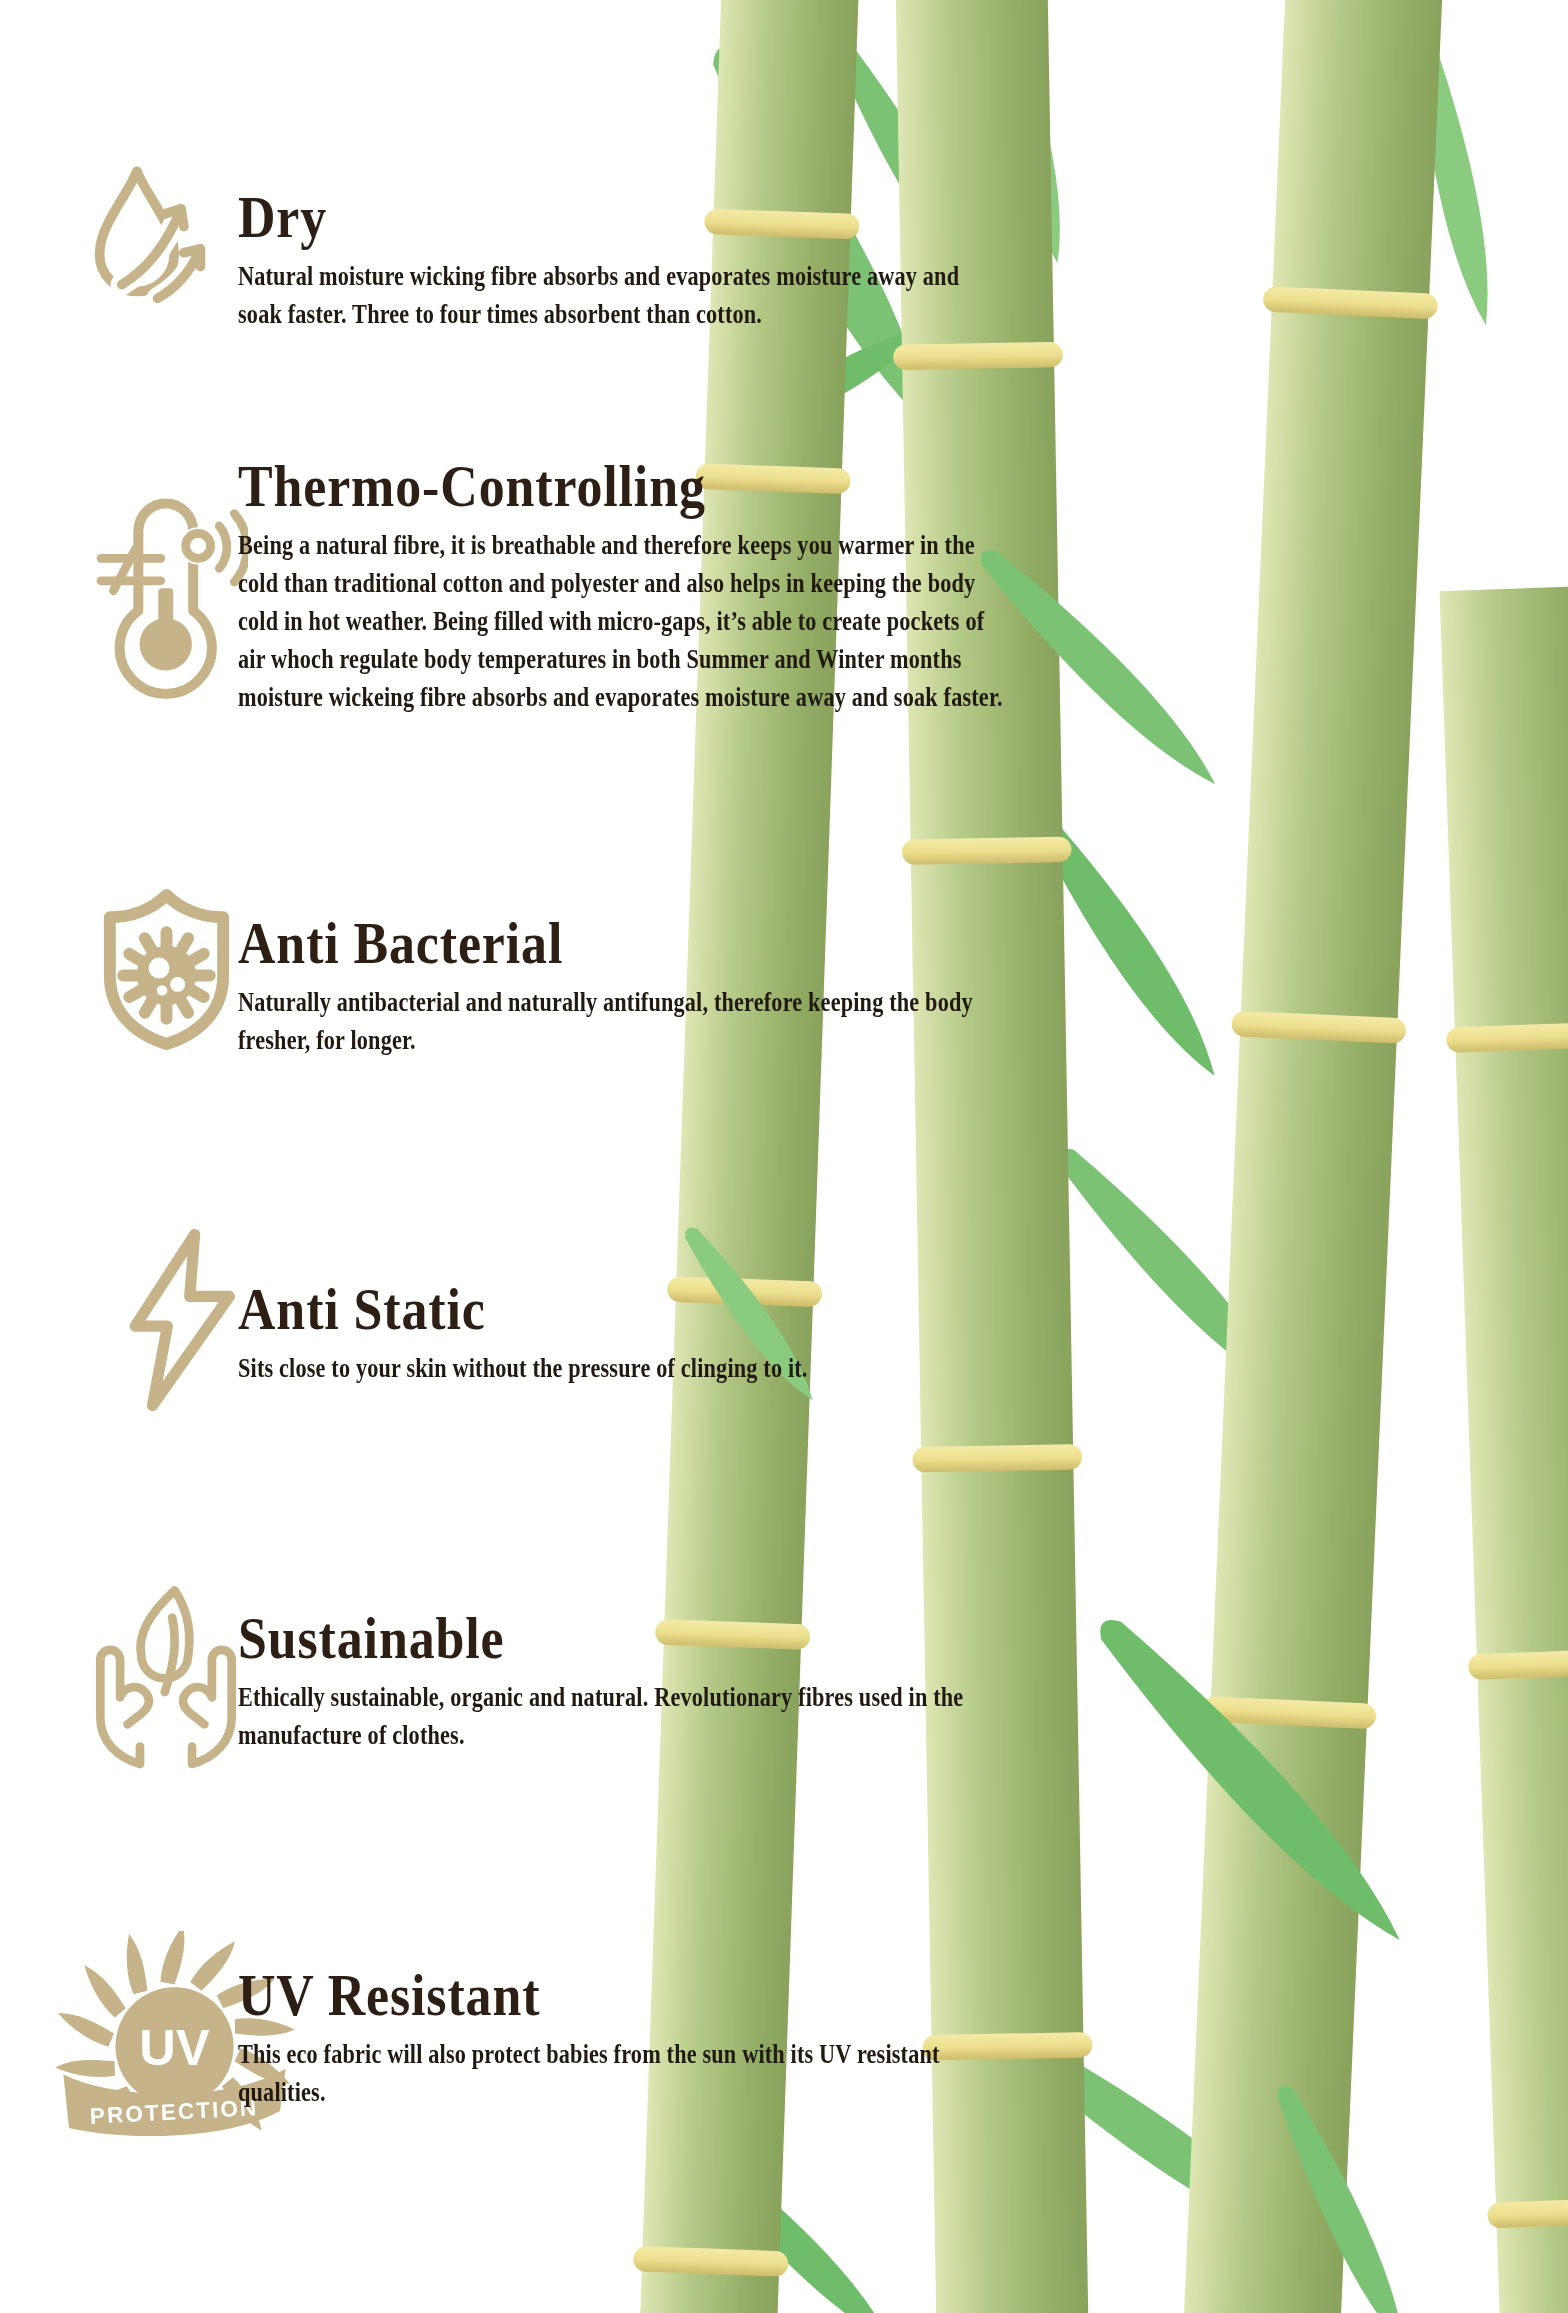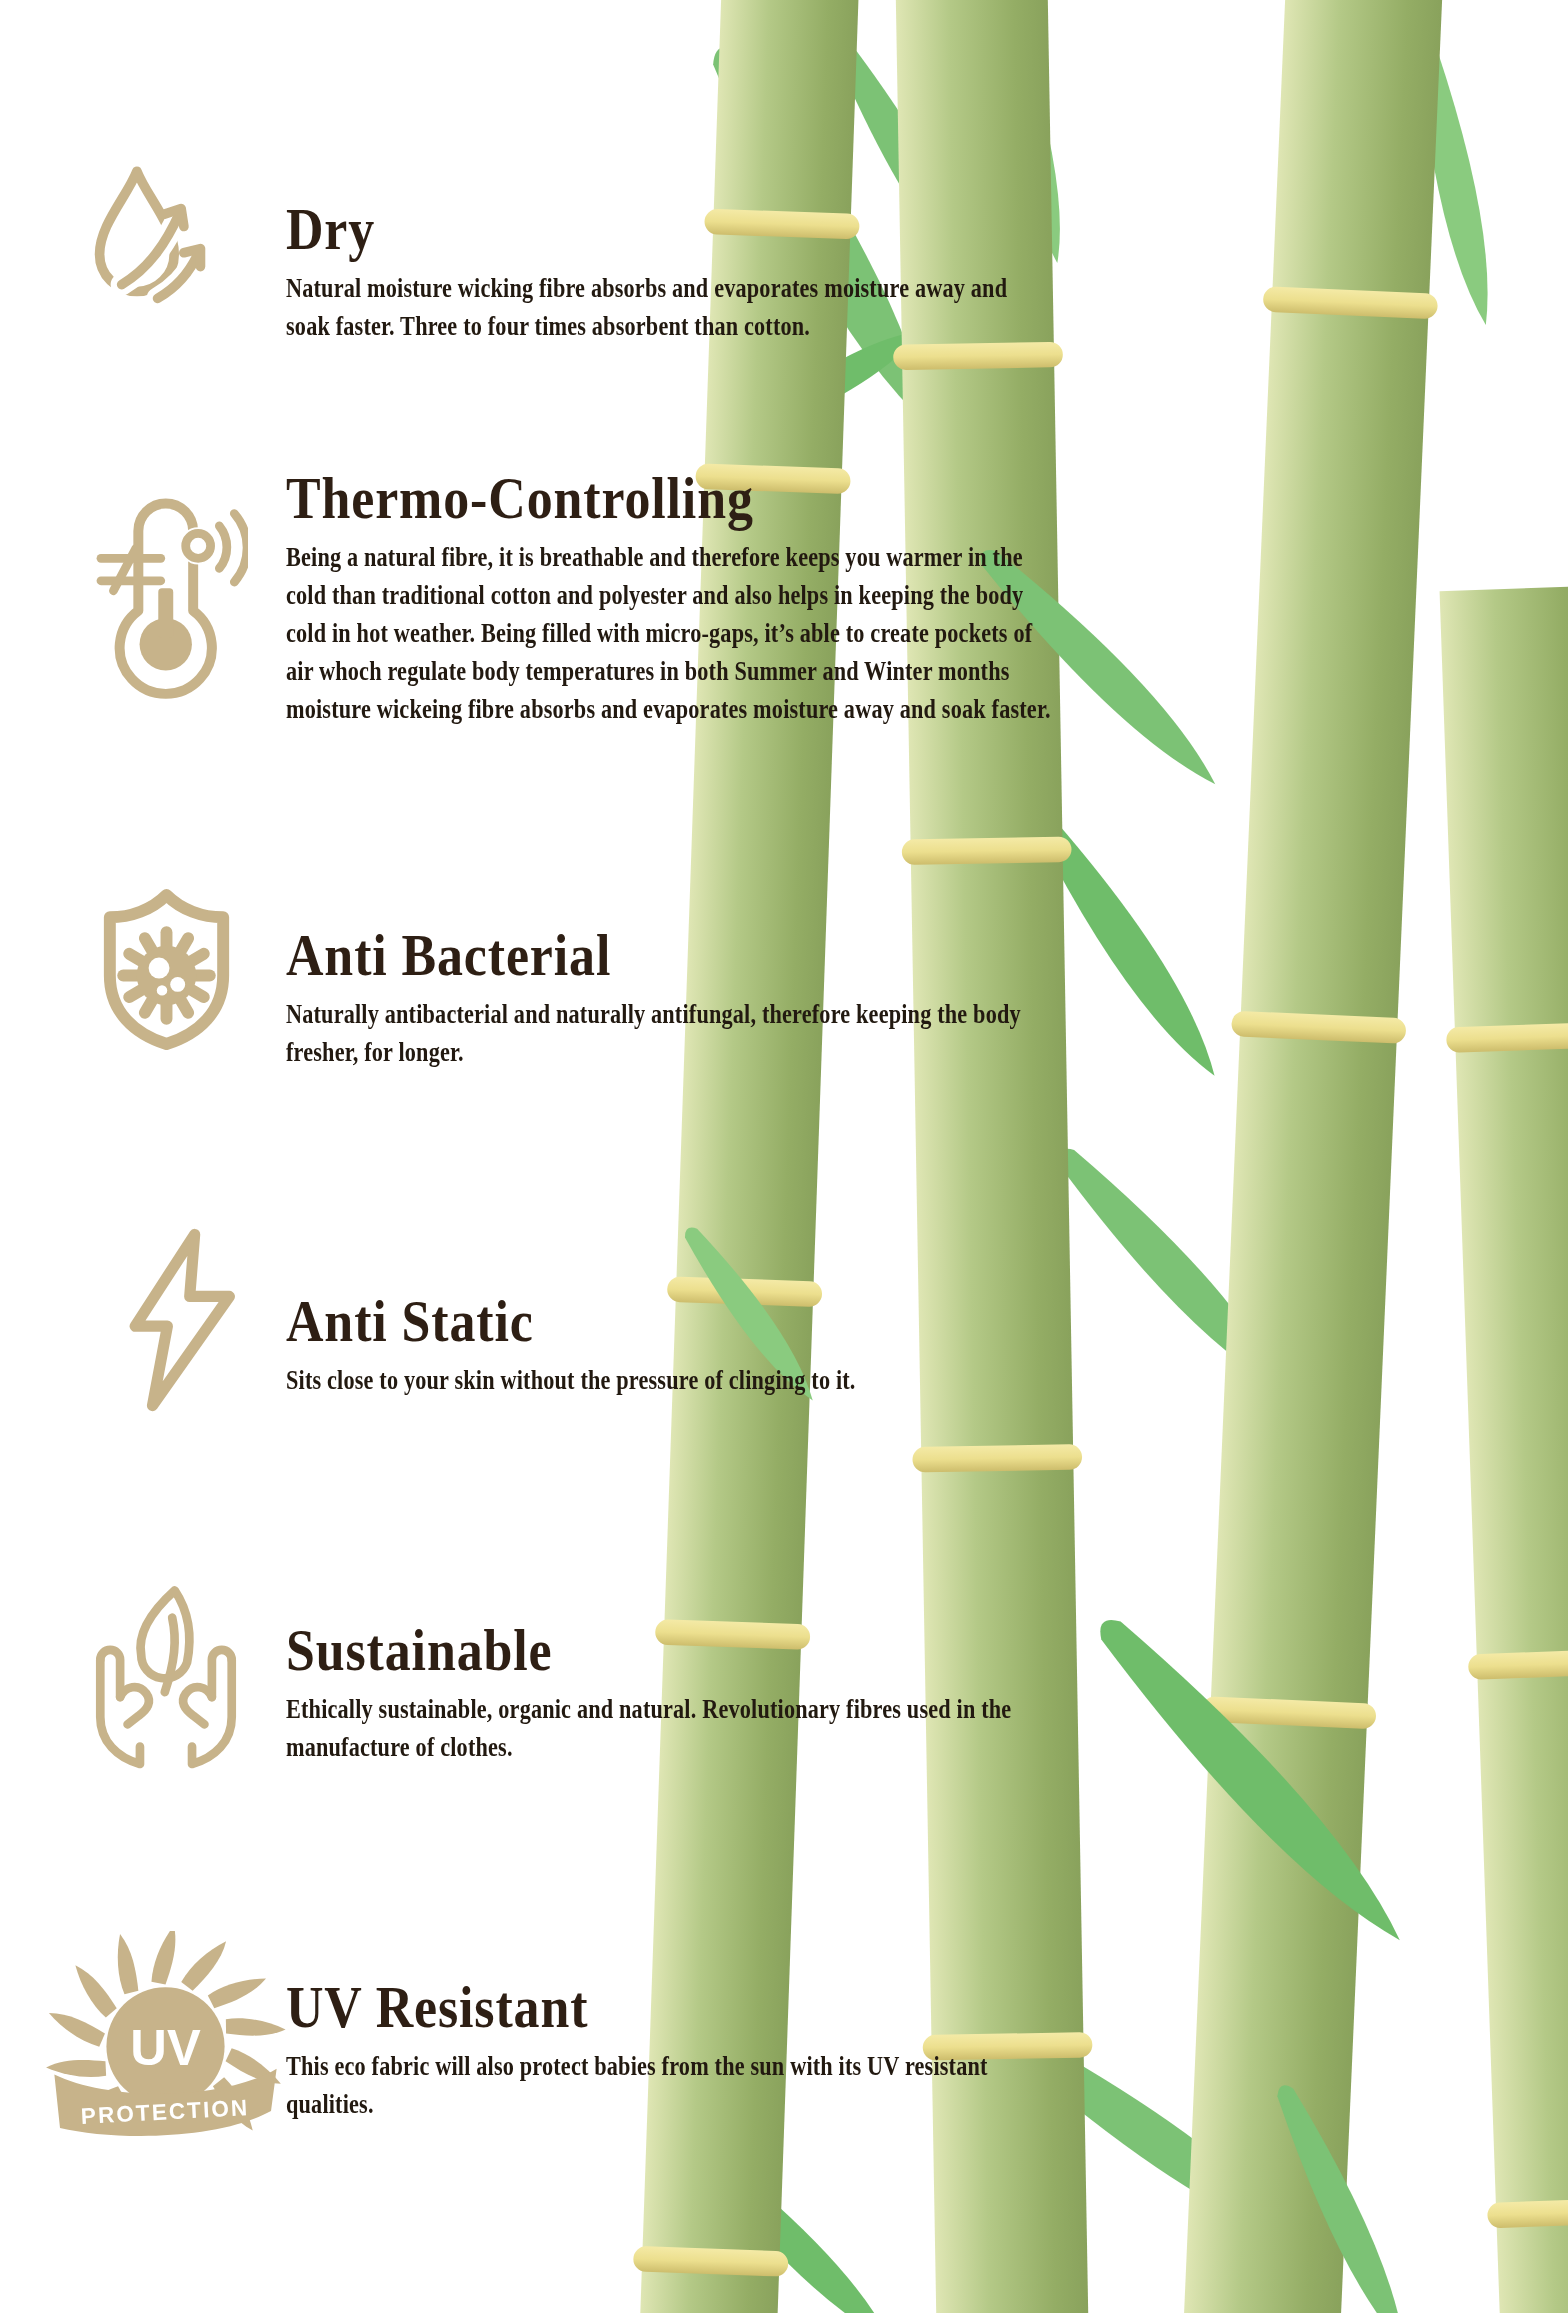--- a/index.html
+++ b/index.html
@@ -12,40 +12,40 @@
   #page{position:relative;width:1568px;height:2313px;background:var(--c-background);
         overflow:hidden;font-family:"Liberation Serif","DejaVu Serif",serif;}
   
   #bamboo{position:absolute;left:568px;top:0;width:1000px;height:2313px;z-index:0;}
   .leaf1{fill:var(--c-leaf-green);}
   .leaf2{fill:var(--c-leaf-green-dark);}
   .leaf3{fill:var(--c-leaf-green-light);}
   
   .section{position:absolute;left:0;width:1098px;z-index:2;}
   .icon-slot{position:absolute;}
-  .content{position:absolute;left:238px;top:16px;width:941px;margin-left:48px;}
+  .content{position:absolute;left:238px;top:4px;width:941px;}
   .title{margin:0;font-size:59px;font-weight:700;color:var(--c-title);line-height:1.0;
          transform:scaleX(.88);transform-origin:left top;white-space:nowrap;letter-spacing:1px;}
   .body{margin:9.8px 0 0;font-size:26.5px;font-weight:700;color:var(--c-body);line-height:38px;
         width:912px;transform:scaleX(.84);transform-origin:left top;letter-spacing:0.2px;}
   
   .st{stroke:var(--c-icon);fill:none;stroke-width:8;stroke-linecap:round;stroke-linejoin:round;}
   .st7{stroke:var(--c-icon);fill:none;stroke-width:7;stroke-linecap:round;stroke-linejoin:round;}
   .st9{stroke:var(--c-icon);fill:none;stroke-width:9;stroke-linecap:round;stroke-linejoin:round;}
   .fl{fill:var(--c-icon);}
   .wh{fill:#ffffff;}
   .whs{stroke:#ffffff;fill:none;stroke-width:16;stroke-linecap:round;}
   .badge-text{fill:#ffffff;font-family:"Liberation Sans","DejaVu Sans",sans-serif;font-weight:bold;}
   
   #sec-dry{top:184px;}           #sec-dry .icon-slot{left:83px;top:-21.6px;}
   #sec-thermo{top:453px;}        #sec-thermo .icon-slot{left:86px;top:23.5px;}
   #sec-bact{top:910px;}          #sec-bact .icon-slot{left:88px;top:-24.5px;}
   #sec-static{top:1276px;}       #sec-static .icon-slot{left:110px;top:-49px;}
   #sec-sust{top:1605px;}         #sec-sust .icon-slot{left:73px;top:-37px;}
-  #sec-uv{top:1962px;}           #sec-uv .icon-slot{left:43px;top:-31px;}
+  #sec-uv{top:1962px;}           #sec-uv .icon-slot{left:52px;top:-31px;}
 </style>
 </head>
 <body>
 
 <div id="page">
 
   <svg id="bamboo" viewBox="0 0 1020 2360" preserveAspectRatio="none" aria-hidden="true">
     <defs>
       <linearGradient id="stalkGrad" x1="0" y1="0" x2="1" y2="0">
         <stop offset="0" style="stop-color:var(--c-stalk-light,#dfe6b4)"></stop>

